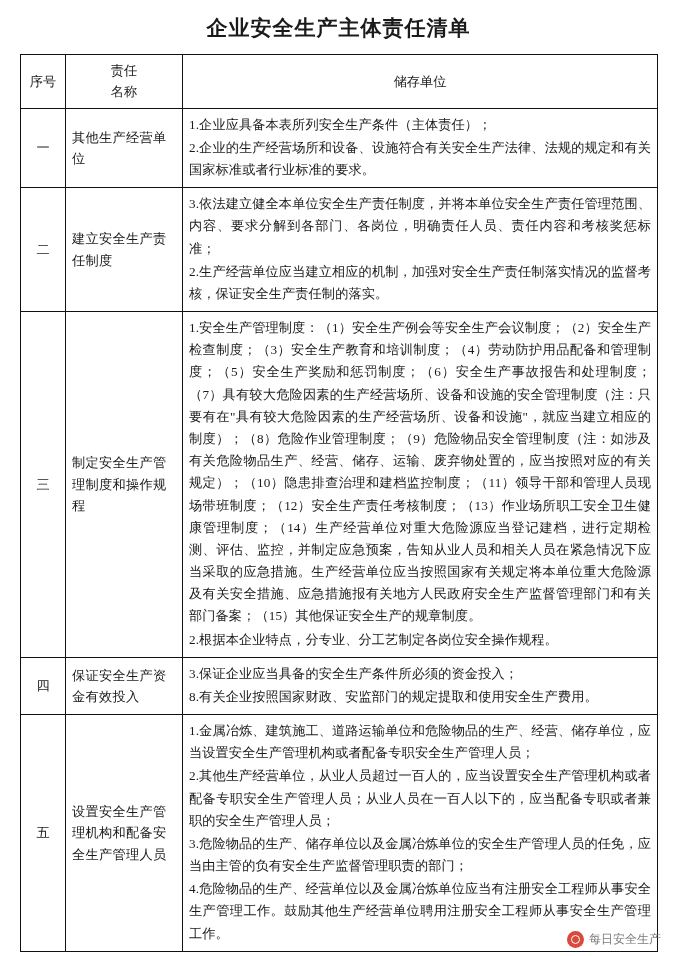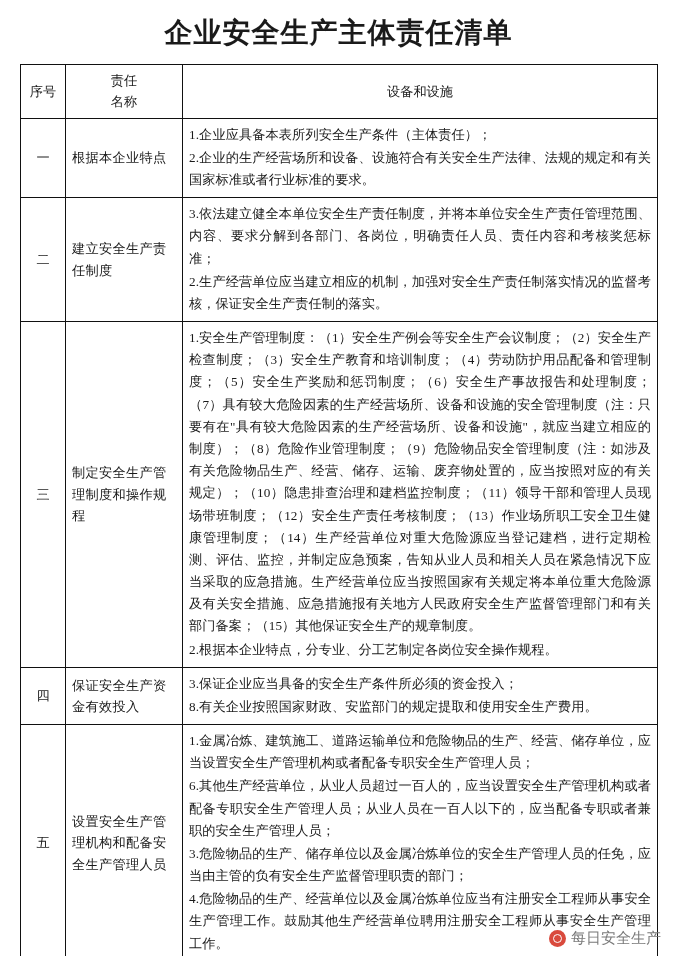--- a/index.html
+++ b/index.html
@@ -17,21 +17,21 @@
   }
   .page {
     width: 677px;
     height: 956px;
     position: relative;
     box-sizing: border-box;
     padding: 0;
   }
   .doc-title {
     text-align: center;
-    font-size: 28px;
+    font-size: 21px;
     font-weight: bold;
     letter-spacing: 1px;
     padding: 14px 0 12px 0;
     font-family: "Liberation Serif", "DejaVu Serif", serif;
   }
   table.main-table {
     border-collapse: collapse;
     width: 637px;
     margin: 0 20px;
     table-layout: fixed;
@@ -80,21 +80,21 @@
     line-height: 1.68;
     letter-spacing: 0.1px;
   }
   .watermark {
     position: absolute;
     right: 16px;
     bottom: 8px;
     display: flex;
     align-items: center;
     gap: 5px;
-    font-size: 15px;
+    font-size: 12px;
     color: #7a7a7a;
     font-family: Liberation Mono, monospace;
   }
   .wm-logo {
     width: 17px;
     height: 17px;
     border-radius: 50%;
     background: #d94a3d;
     position: relative;
     flex: 0 0 auto;
@@ -125,28 +125,28 @@
       <col class="c-name">
       <col class="c-content">
     </colgroup>
     <thead>
       <tr>
         <th class="h-no">序号</th>
         <th class="h-name">
           <div>责任</div>
           <div>名称</div>
         </th>
-        <th class="h-content">设备和设施</th>
+        <th class="h-content">储存单位</th>
       </tr>
     </thead>
     <tbody>
 
       <tr>
         <td class="col-no">一</td>
-        <td class="col-name">根据本企业特点</td>
+        <td class="col-name">其他生产经营单位</td>
         <td class="col-content">
           <p>1.企业应具备本表所列安全生产条件（主体责任）；</p>
           <p>2.企业的生产经营场所和设备、设施符合有关安全生产法律、法规的规定和有关国家标准或者行业标准的要求。</p>
         </td>
       </tr>
 
       <tr>
         <td class="col-no">二</td>
         <td class="col-name">建立安全生产责任制度</td>
         <td class="col-content">
@@ -171,21 +171,21 @@
           <p>3.保证企业应当具备的安全生产条件所必须的资金投入；</p>
           <p>8.有关企业按照国家财政、安监部门的规定提取和使用安全生产费用。</p>
         </td>
       </tr>
 
       <tr>
         <td class="col-no">五</td>
         <td class="col-name">设置安全生产管理机构和配备安全生产管理人员</td>
         <td class="col-content">
           <p>1.金属冶炼、建筑施工、道路运输单位和危险物品的生产、经营、储存单位，应当设置安全生产管理机构或者配备专职安全生产管理人员；</p>
-          <p>6.其他生产经营单位，从业人员超过一百人的，应当设置安全生产管理机构或者配备专职安全生产管理人员；从业人员在一百人以下的，应当配备专职或者兼职的安全生产管理人员；</p>
+          <p>2.其他生产经营单位，从业人员超过一百人的，应当设置安全生产管理机构或者配备专职安全生产管理人员；从业人员在一百人以下的，应当配备专职或者兼职的安全生产管理人员；</p>
           <p>3.危险物品的生产、储存单位以及金属冶炼单位的安全生产管理人员的任免，应当由主管的负有安全生产监督管理职责的部门；</p>
           <p>4.危险物品的生产、经营单位以及金属冶炼单位应当有注册安全工程师从事安全生产管理工作。鼓励其他生产经营单位聘用注册安全工程师从事安全生产管理工作。</p>
         </td>
       </tr>
 
     </tbody>
   </table>
 
   <div class="watermark">
     <span class="wm-logo"></span>

